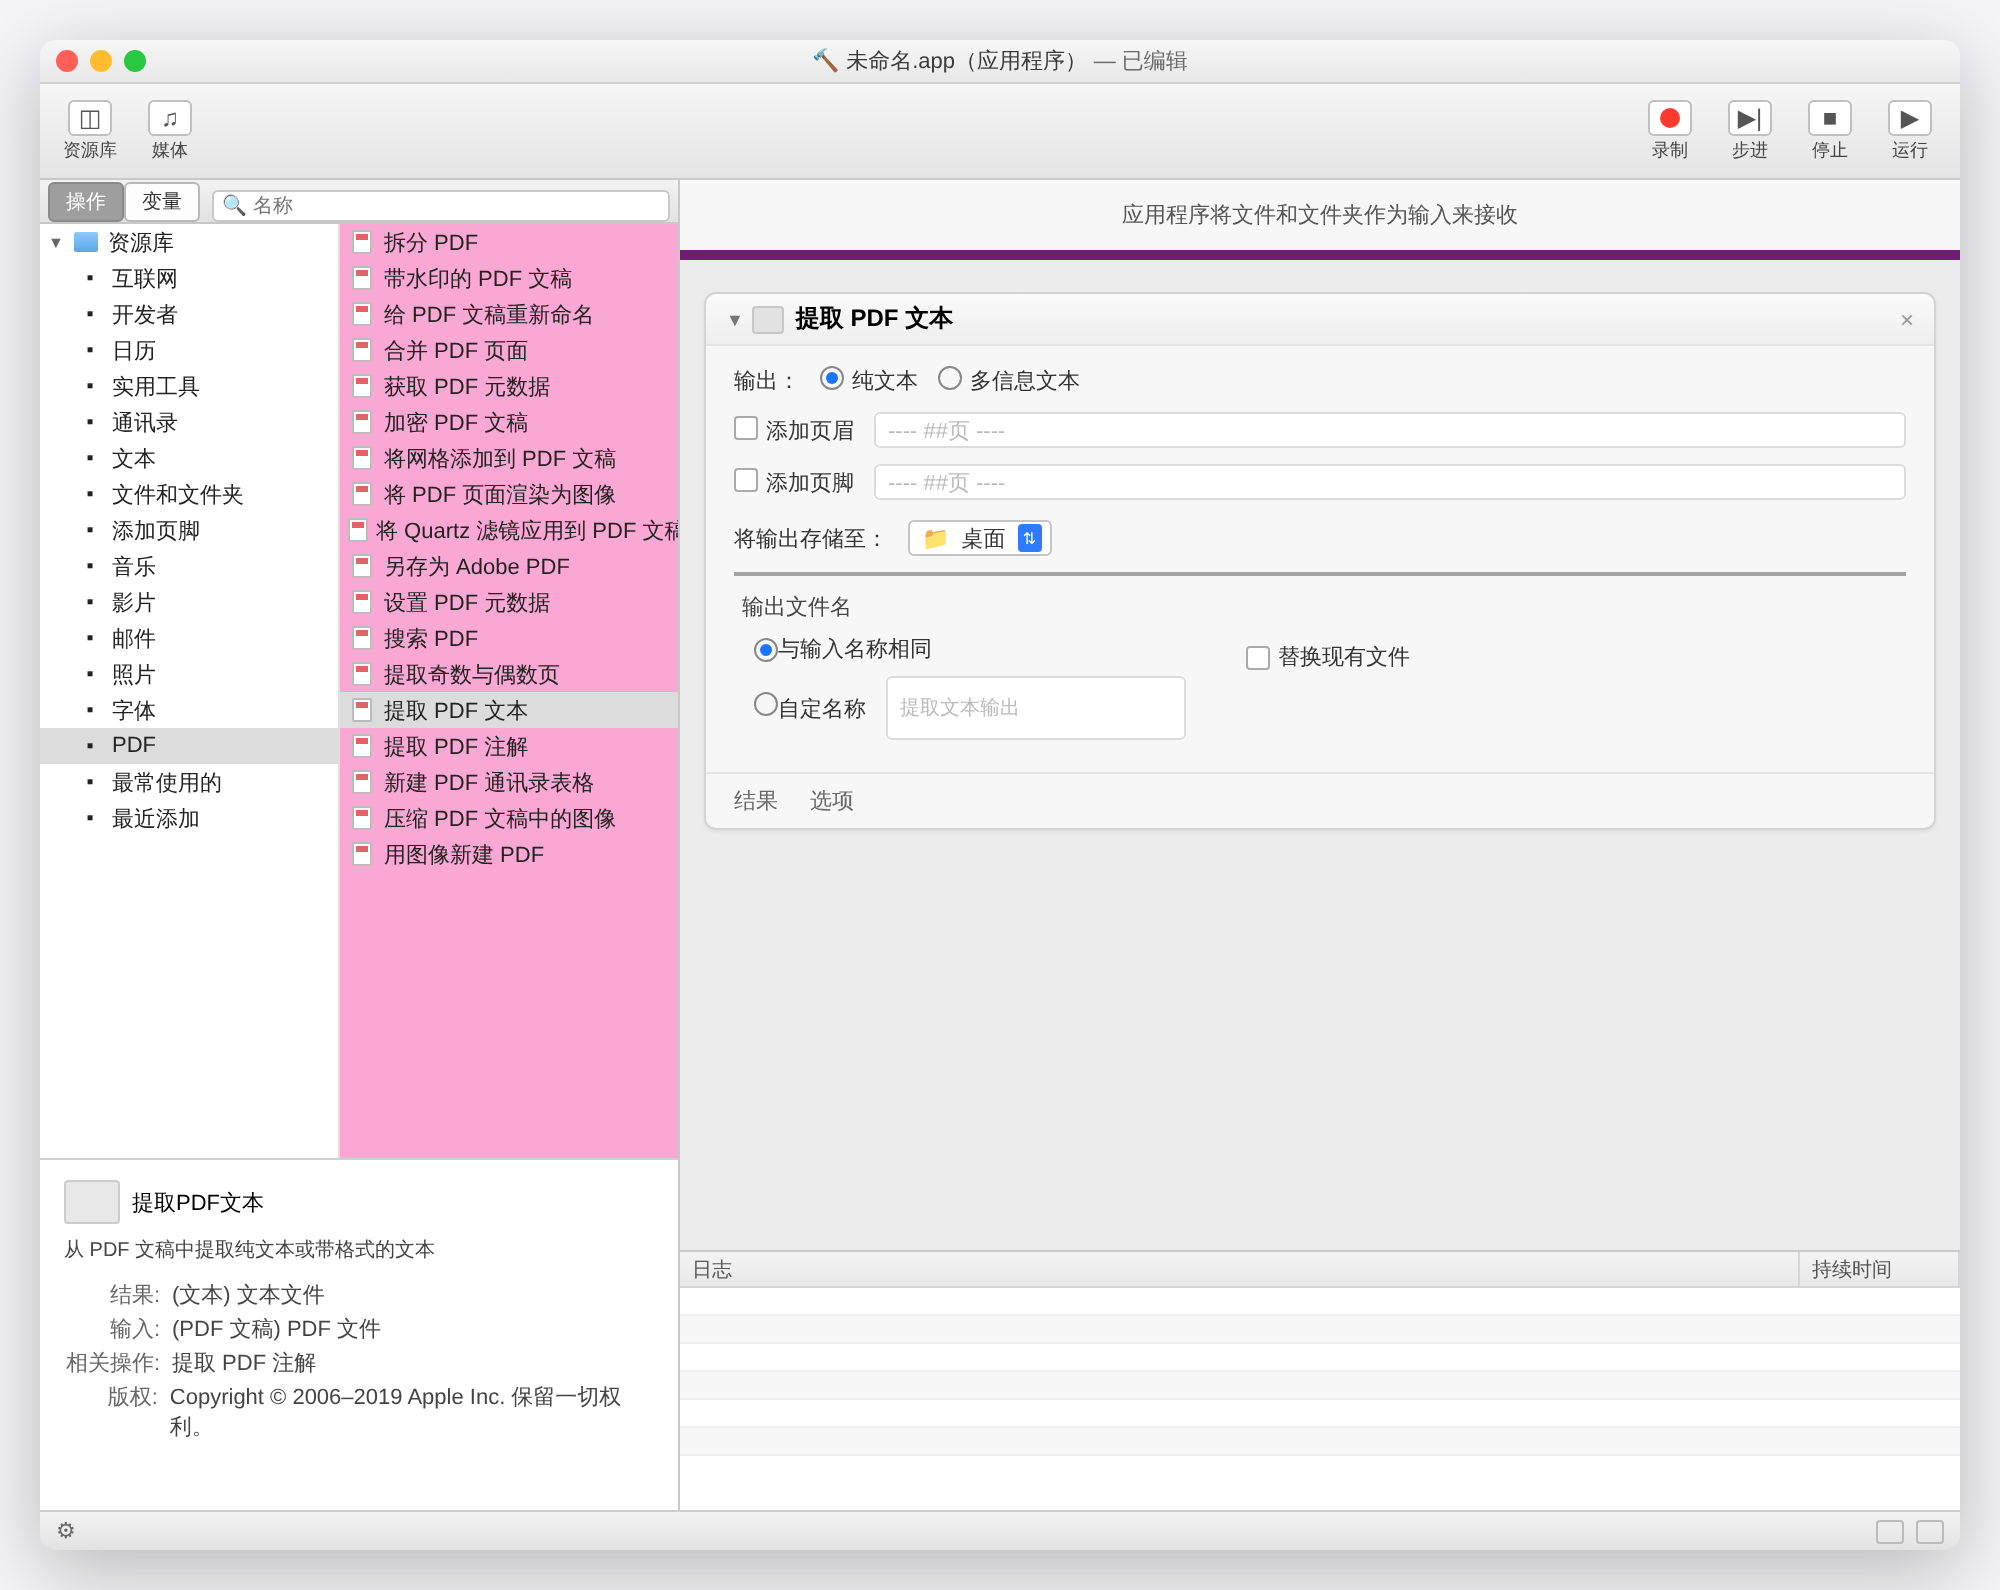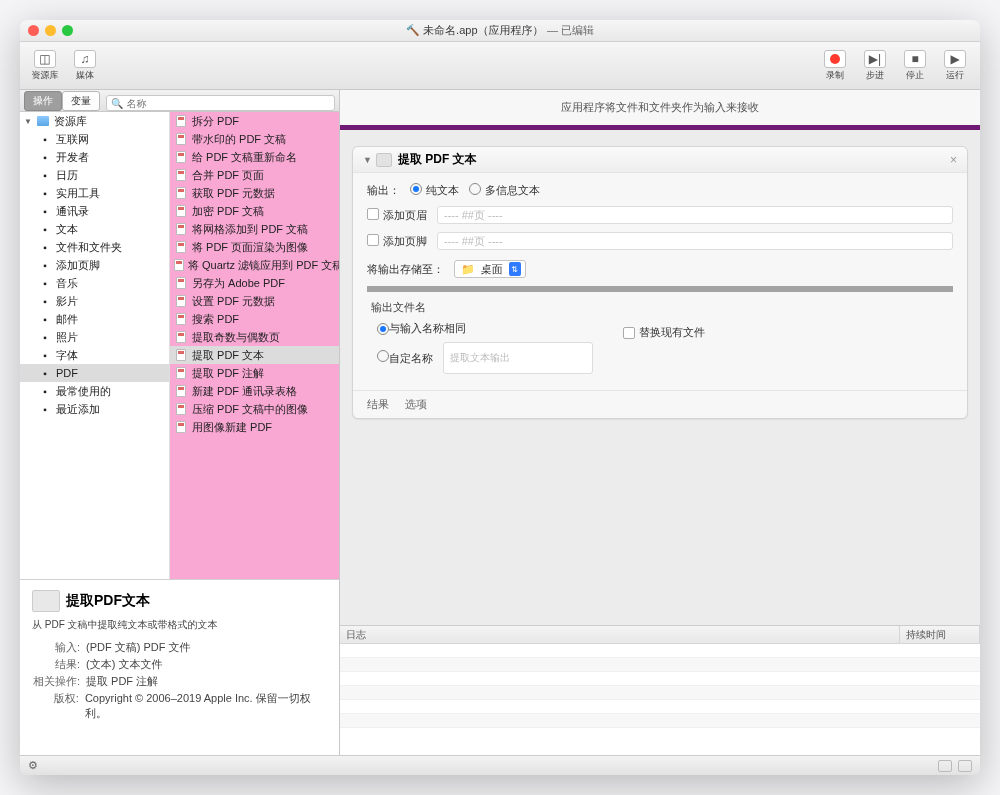--- a/index.html
+++ b/index.html
@@ -29,21 +29,21 @@
 .col { overflow: auto; }
 .col1 { width: 150px; border-right: 1px solid #e0e0e0; background: #fff; }
 .col2 { flex: 1; background: #f9a8d4; }
 .row { display: flex; align-items: center; height: 18px; padding: 0 4px; gap: 4px; font-size: 11px; color: #222; white-space: nowrap; }
 .row.sel { background: #dcdcdc; }
 .row .arr { width: 8px; color: #666; font-size: 8px; }
 .row .icn { width: 14px; height: 14px; display: inline-flex; align-items: center; justify-content: center; font-size: 10px; }
 .info { padding: 10px 12px; background: #fff; height: 175px; overflow: auto; }
 .info-head { display: flex; align-items: center; gap: 6px; margin-bottom: 6px; }
 .info-head .bigicn { width: 28px; height: 22px; background: #e8e8e8; border: 1px solid #ccc; border-radius: 2px; }
-.info-head .t { font-size: 14px; font-weight: 700; }
+.info-head .t { font-size: 11px; font-weight: 400; }
 .info-desc { font-size: 10px; color: #444; margin-bottom: 8px; }
 .info-row { display: flex; font-size: 10px; color: #444; margin-bottom: 2px; }
 .info-row .k { width: 48px; text-align: right; color: #666; margin-right: 6px; }
 .right { flex: 1; display: flex; flex-direction: column; background: #ececec; }
 .canvas-header { height: 40px; display: flex; align-items: center; justify-content: center; font-size: 11px; color: #555; background: #f7f7f7; border-bottom: 5px solid #701a75; }
 .canvas { flex: 1; overflow: auto; padding: 16px 12px 4px 12px; background: #ececec; }
 .action { background: #f7f7f7; border: 1px solid #d4d4d4; border-radius: 6px; box-shadow: 0 1px 2px rgba(0,0,0,0.06); }
 .action-head { display: flex; align-items: center; padding: 4px 10px; border-bottom: 1px solid #e4e4e4; background: linear-gradient(#fafafa,#eee); border-radius: 6px 6px 0 0; }
 .action-head .disc { color: #777; font-size: 9px; margin-right: 4px; }
 .action-head .aicn { width: 16px; height: 14px; background: #e2e2e2; border: 1px solid #c8c8c8; border-radius: 2px; margin-right: 6px; }
@@ -51,21 +51,21 @@
 .action-head .close { color: #999; font-size: 12px; cursor: pointer; }
 .action-body { padding: 10px 14px; font-size: 11px; color: #333; }
 .fr { display: flex; align-items: center; gap: 10px; margin-bottom: 8px; }
 .fr label { display: flex; gap: 4px; }
 .radio { width: 12px; height: 12px; border-radius: 50%; border: 1px solid #888; display: inline-flex; align-items: center; justify-content: center; }
 .radio.checked::after { content: ""; width: 6px; height: 6px; background: #1976ff; border-radius: 50%; }
 .chk { width: 12px; height: 12px; border: 1px solid #aaa; border-radius: 2px; background: #fff; }
 .txtline { flex: 1; height: 18px; border: 1px solid #dcdcdc; border-radius: 3px; padding: 0 6px; color: #bbb; display: flex; align-items: center; background: #fff; }
 .selbtn { display: flex; align-items: center; background: #fff; border: 1px solid #c4c4c4; border-radius: 3px; height: 18px; padding: 0 4px 0 6px; gap: 6px; }
 .selbtn .arws { width: 12px; height: 14px; background: #2f7bff; border-radius: 2px; color: #fff; font-size: 8px; display: flex; align-items: center; justify-content: center; }
-.subbox { border-top: 6px solid #a3a3a3; margin-top: 6px; padding-top: 8px; }
+.subbox { border-top: 2px solid #a3a3a3; margin-top: 6px; padding-top: 8px; }
 .subbox .sh { font-size: 11px; color: #444; margin: 0 0 6px 4px; }
 .subrow { display: flex; align-items: center; gap: 10px; margin-left: 10px; margin-bottom: 6px; }
 .custominput { width: 150px; height: 18px; border: 1px solid #dcdcdc; border-radius: 3px; padding: 15px 6px; color: #bbb; background: #fff; display: flex; align-items: center; font-size: 10px; }
 .action-foot { display: flex; gap: 16px; padding: 6px 14px; border-top: 1px solid #e4e4e4; color: #666; font-size: 11px; }
 .log { height: 130px; border-top: 1px solid #ccc; background: #fff; display: flex; flex-direction: column; }
 .loghead { display: flex; background: linear-gradient(#f4f4f4,#e8e8e8); border-bottom: 1px solid #d6d6d6; height: 18px; }
 .loghead .lhc { padding: 2px 6px; font-size: 10px; color: #555; border-right: 1px solid #d6d6d6; }
 .loghead .lhc.f { flex: 1; }
 .logrows { flex: 1; }
 .logrows div { height: 14px; border-bottom: 1px solid #f0f0f0; }
@@ -323,26 +323,26 @@
           </div>
       </div>
       <div class="info">
         <div class="info-head">
           <div class="bigicn"></div>
           <div class="t">提取PDF文本</div>
         </div>
         <div class="info-desc">从 PDF 文稿中提取纯文本或带格式的文本</div>
         <div id="inforows">
             <div class="info-row">
+              <div class="k">结果:</div>
+              <div>(文本) 文本文件</div>
+            </div>
+            <div class="info-row">
               <div class="k">输入:</div>
               <div>(PDF 文稿) PDF 文件</div>
-            </div>
-            <div class="info-row">
-              <div class="k">结果:</div>
-              <div>(文本) 文本文件</div>
             </div>
             <div class="info-row">
               <div class="k">相关操作:</div>
               <div>提取 PDF 注解</div>
             </div>
             <div class="info-row">
               <div class="k">版权:</div>
               <div>Copyright © 2006–2019 Apple Inc. 保留一切权利。</div>
             </div>
           </div>

